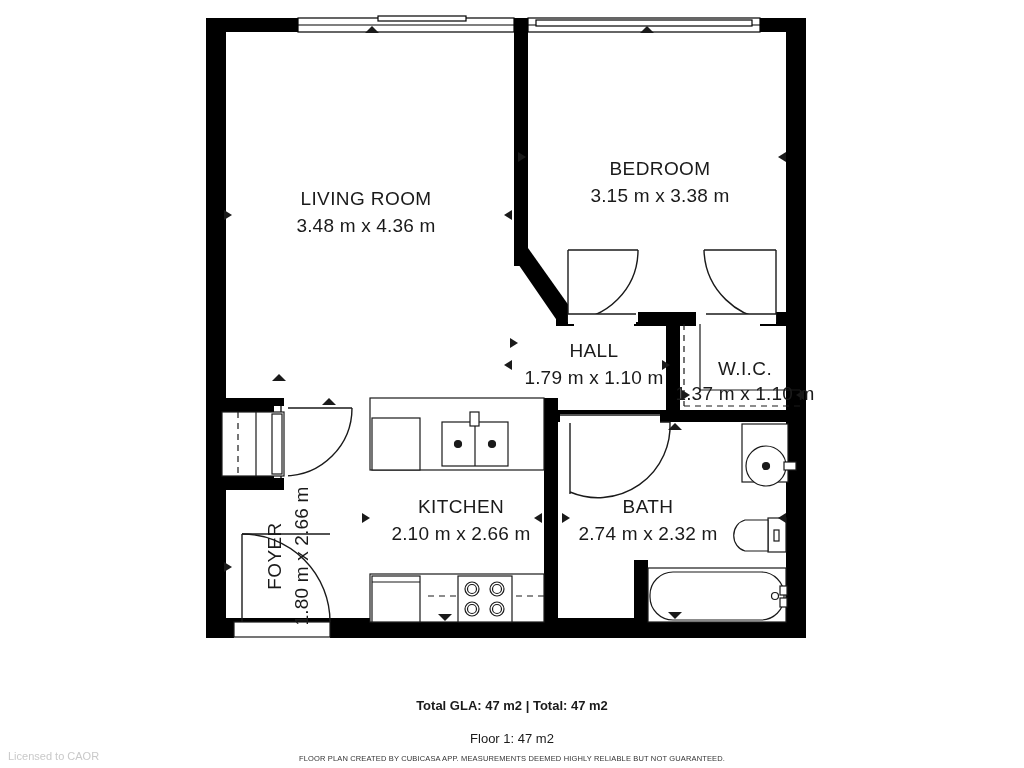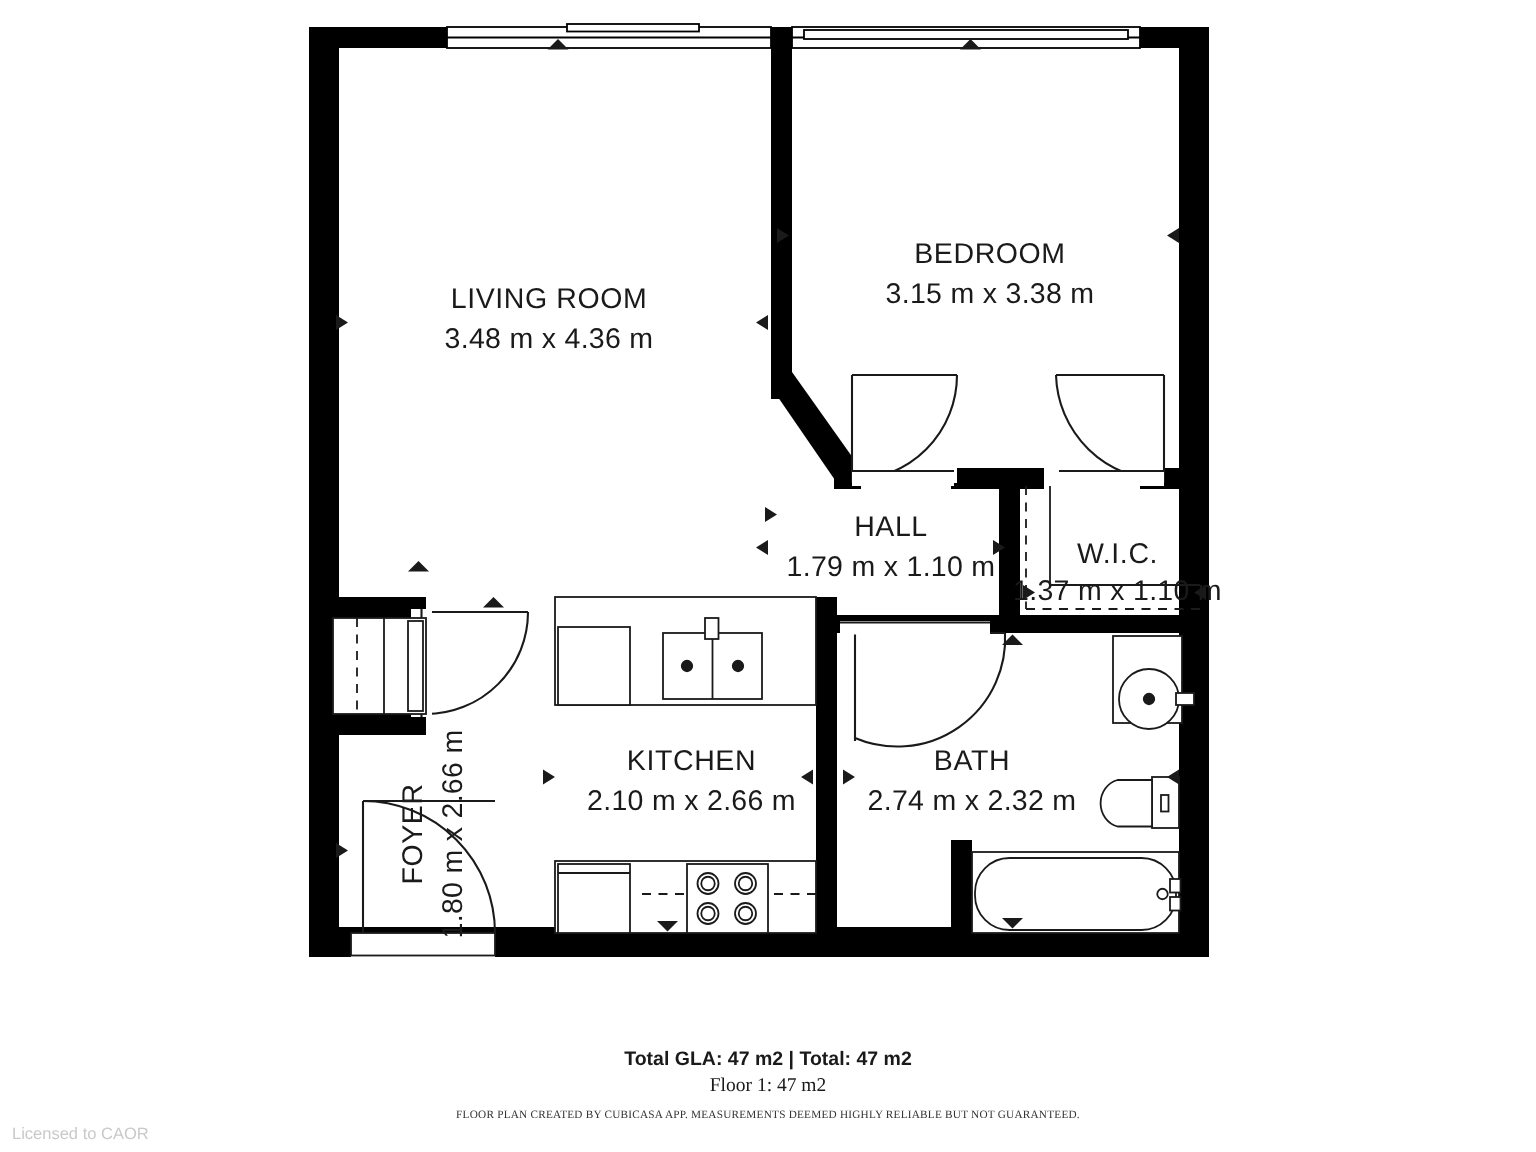--- a/index.html
+++ b/index.html
@@ -19,25 +19,25 @@
     font-size:19px;fill:#1a1a1a;text-anchor:middle;letter-spacing:0.2px;
   }
   .footer-wrap{
     position:absolute;left:0;top:698px;width:1024px;text-align:center;
   }
   .footer-total{
     font-family:"Liberation Sans", sans-serif;
     font-size:13px;font-weight:bold;color:#1a1a1a;line-height:16px;
   }
   .footer-floor{
-    font-family:Liberation Serif, serif;
-    font-size:13px;color:#1a1a1a;line-height:17px;
+    font-family:Liberation Sans, sans-serif;
+    font-size:13px;color:#1a1a1a;line-height:17px;margin-top:16px;
   }
   .footer-disclaimer{
-    font-family:Liberation Serif, serif;
+    font-family:Liberation Sans, sans-serif;
     font-size:7.5px;color:#333;letter-spacing:0.15px;margin-top:7px;
   }
   .license{
     position:absolute;left:8px;top:750px;
     font-family:"Liberation Sans", sans-serif;
     font-size:11px;color:#c9c9c9;text-align:center;
   }
 </style>
 </head>
 <body>

